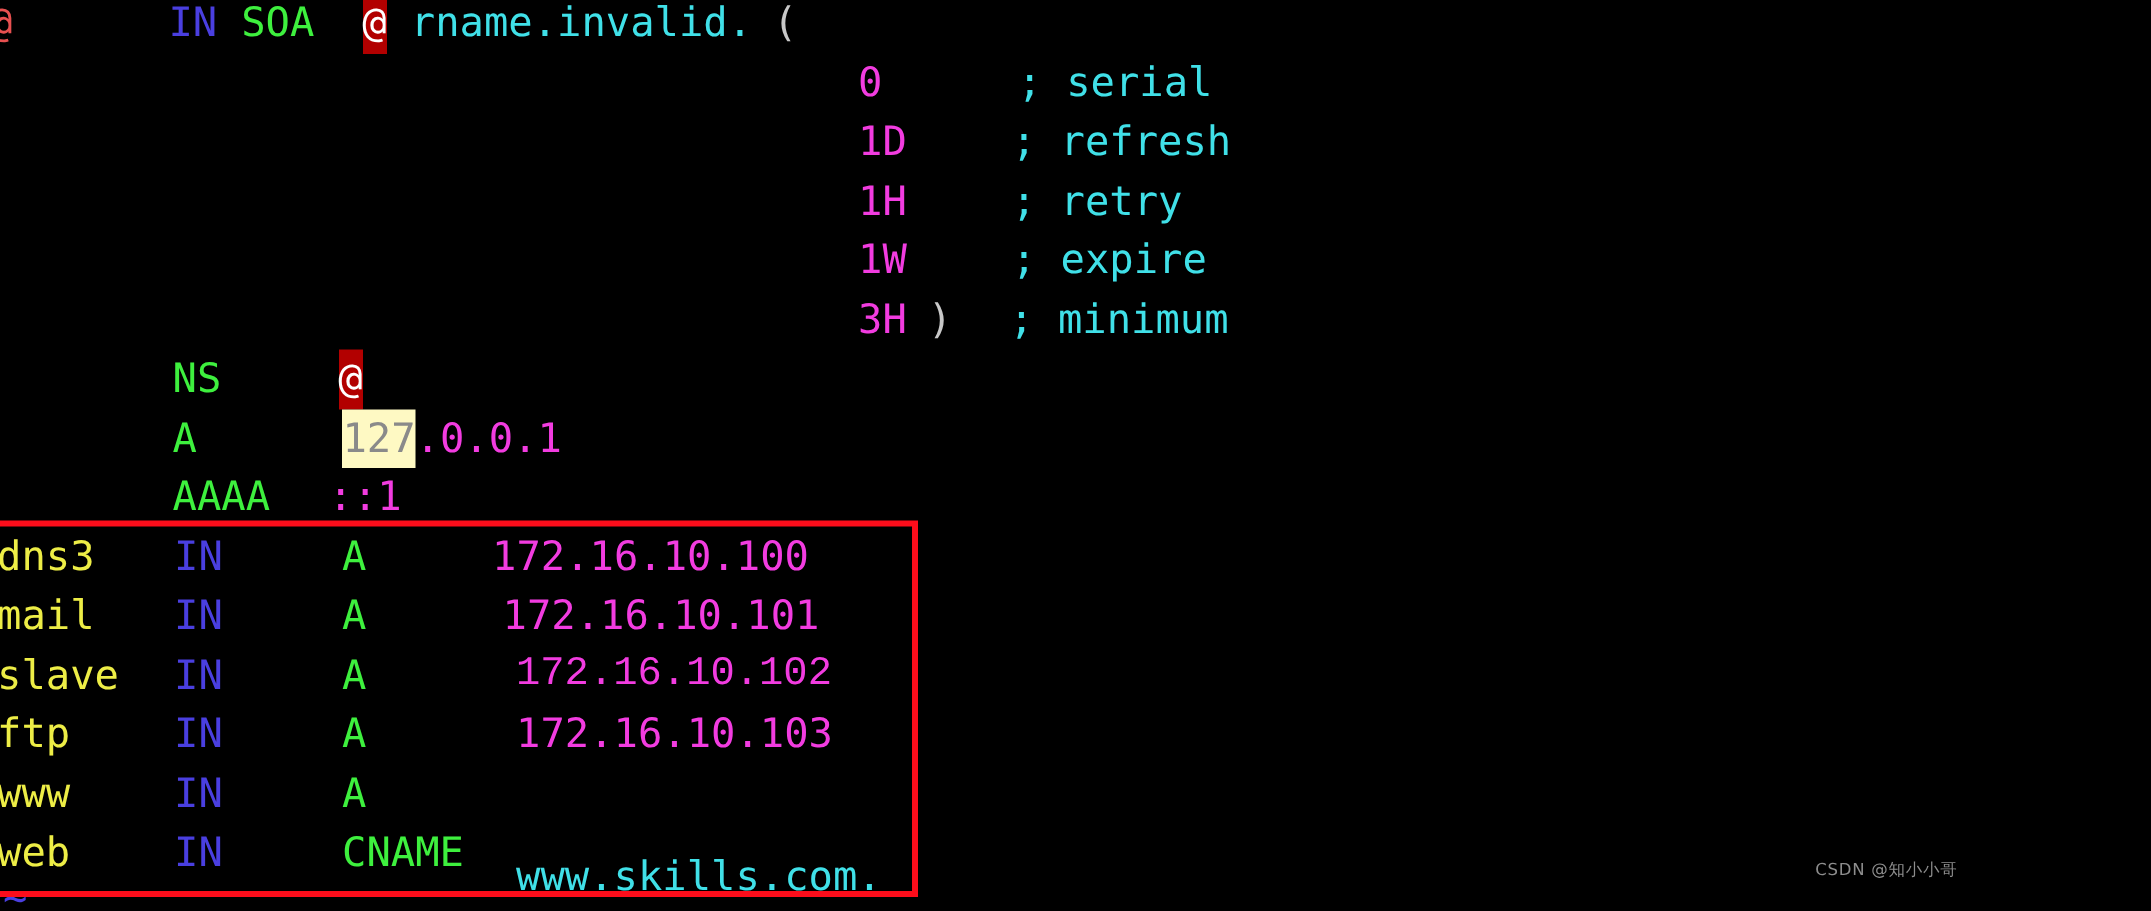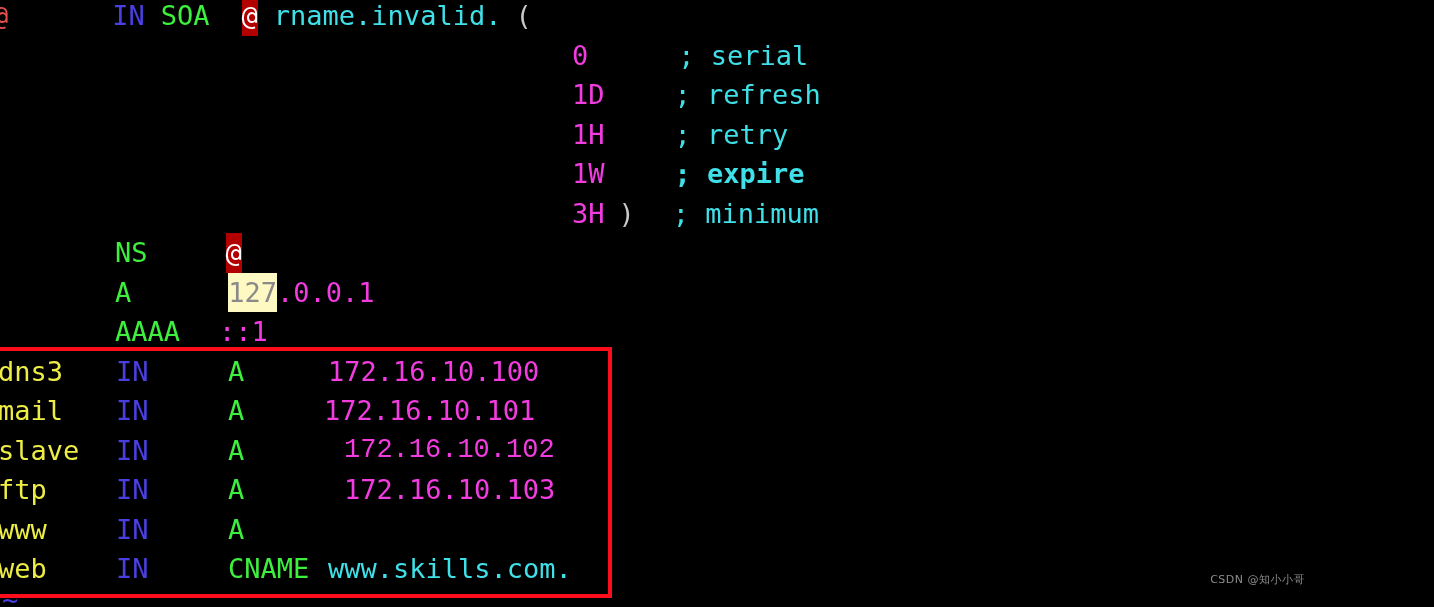--- a/index.html
+++ b/index.html
@@ -99,41 +99,41 @@
   <div class="term">
 
     <div class="line"><span class="cell c-red" style="margin-left:-8px;">@</span><span class="cell c-blue" style="margin-left:104px;">IN</span><span class="cell c-green" style="margin-left:16px;">SOA</span><span class="cell hl-cursor" style="margin-left:32px;">@</span><span class="cell c-cyan" style="margin-left:16px;">rname.invalid.</span><span class="cell c-white" style="margin-left:14px;">(</span></div>
 
     <div class="line"><span class="cell c-magenta" style="margin-left:572px;">0</span><span class="cell c-cyan" style="margin-left:90px;">; serial</span></div>
 
     <div class="line"><span class="cell c-magenta" style="margin-left:572px;">1D</span><span class="cell c-cyan" style="margin-left:70px;">; refresh</span></div>
 
     <div class="line"><span class="cell c-magenta" style="margin-left:572px;">1H</span><span class="cell c-cyan" style="margin-left:70px;">; retry</span></div>
 
-    <div class="line"><span class="cell c-magenta" style="margin-left:572px;">1W</span><span class="cell c-cyan" style="margin-left:70px;font-weight:bold;">; expire</span></div>
+    <div class="line"><span class="cell c-magenta" style="margin-left:572px;">1W</span><span class="cell c-cyan" style="margin-left:70px;">; expire</span></div>
 
     <div class="line"><span class="cell c-magenta" style="margin-left:572px;">3H</span><span class="cell c-white" style="margin-left:14px;">)</span><span class="cell c-cyan" style="margin-left:38px;">; minimum</span></div>
 
     <div class="line"><span class="cell c-green" style="margin-left:115px;">NS</span><span class="cell hl-cursor" style="margin-left:78px;">@</span></div>
 
     <div class="line"><span class="cell c-green" style="margin-left:115px;">A</span><span class="cell hl-search" style="margin-left:97px;">127</span><span class="cell c-magenta">.0.0.1</span></div>
 
     <div class="line"><span class="cell c-green" style="margin-left:115px;">AAAA</span><span class="cell c-magenta" style="margin-left:39px;">::1</span></div>
 
     <div class="line"><span class="cell c-yellow" style="margin-left:-2px;">dns3</span><span class="cell c-blue" style="position:absolute;left:116px;">IN</span><span class="cell c-green" style="position:absolute;left:228px;">A</span><span class="cell c-magenta" style="position:absolute;left:328px;">172.16.10.100</span></div>
 
-    <div class="line"><span class="cell c-yellow" style="margin-left:-2px;">mail</span><span class="cell c-blue" style="position:absolute;left:116px;">IN</span><span class="cell c-green" style="position:absolute;left:228px;">A</span><span class="cell c-magenta" style="position:absolute;left:324px;text-align:right;">172.16.10.101</span></div>
+    <div class="line"><span class="cell c-yellow" style="margin-left:-2px;">mail</span><span class="cell c-blue" style="position:absolute;left:116px;">IN</span><span class="cell c-green" style="position:absolute;left:228px;">A</span><span class="cell c-magenta" style="position:absolute;left:335px;text-align:right;">172.16.10.101</span></div>
 
     <div class="line"><span class="cell c-yellow" style="margin-left:-2px;">slave</span><span class="cell c-blue" style="position:absolute;left:116px;">IN</span><span class="cell c-green" style="position:absolute;left:228px;">A</span><span class="cell c-magenta" style="position:absolute;left:344px;font-family:Liberation Mono, monospace;">172.16.10.102</span></div>
 
     <div class="line"><span class="cell c-yellow" style="margin-left:-2px;">ftp</span><span class="cell c-blue" style="position:absolute;left:116px;">IN</span><span class="cell c-green" style="position:absolute;left:228px;">A</span><span class="cell c-magenta" style="position:absolute;left:344px;text-align:right;">172.16.10.103</span></div>
 
     <div class="line"><span class="cell c-yellow" style="margin-left:-2px;">www</span><span class="cell c-blue" style="position:absolute;left:116px;">IN</span><span class="cell c-green" style="position:absolute;left:228px;">A</span></div>
 
-    <div class="line"><span class="cell c-yellow" style="margin-left:-2px;">web</span><span class="cell c-blue" style="position:absolute;left:116px;">IN</span><span class="cell c-green" style="position:absolute;left:228px;">CNAME</span><span class="cell c-cyan" style="position:absolute;left:328px;">www.skills.com.</span></div>
+    <div class="line"><span class="cell c-yellow" style="margin-left:-2px;">web</span><span class="cell c-blue" style="position:absolute;left:116px;">IN</span><span class="cell c-green" style="position:absolute;left:228px;">CNAME</span><span class="cell c-cyan" style="position:absolute;left:344px;margin-top:16px;">www.skills.com.</span></div>
 
   </div>
 
   <div id="stray">~</div>
 
   <div id="annot-box"></div>
 
   <div id="watermark">CSDN @知小小哥</div>
 
 </div>

